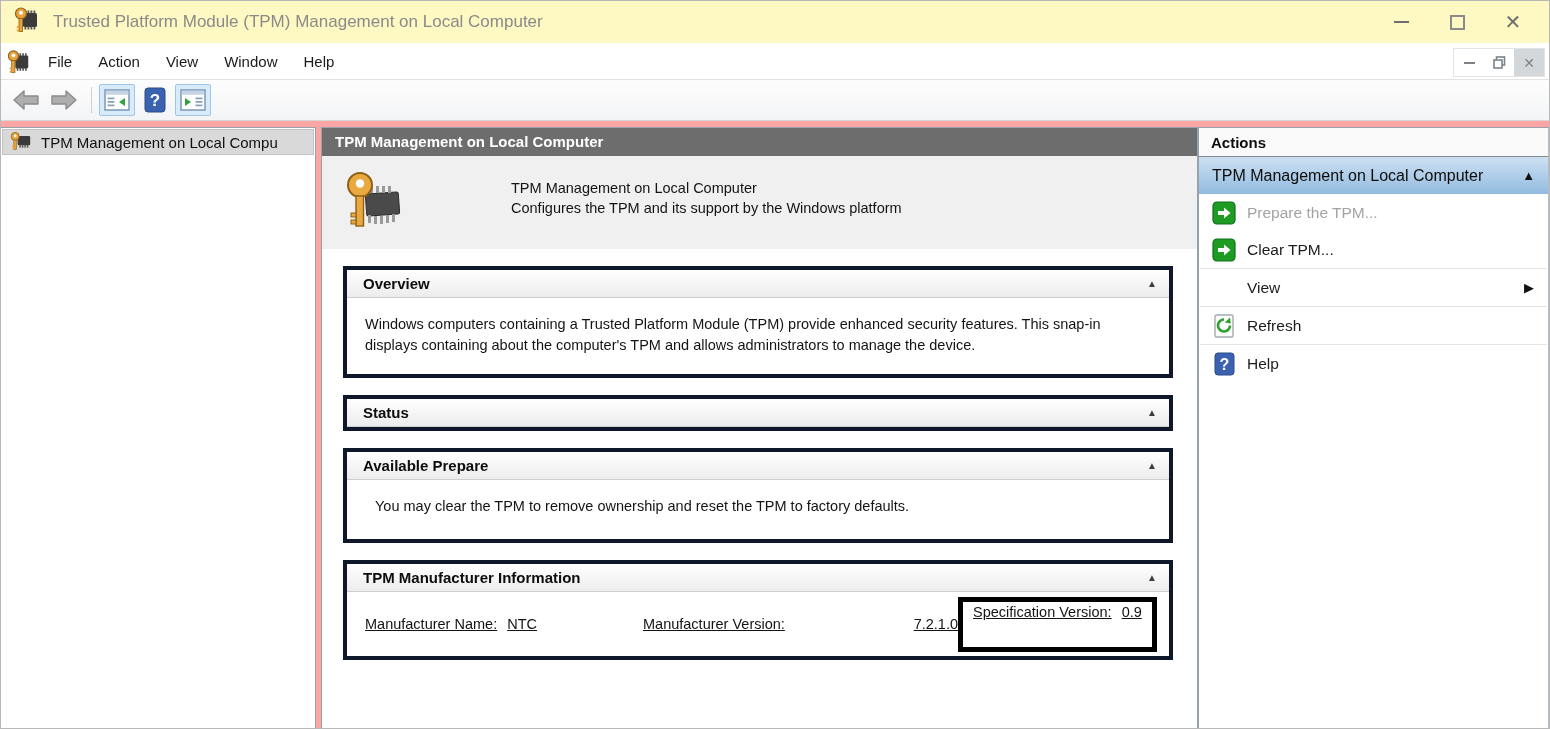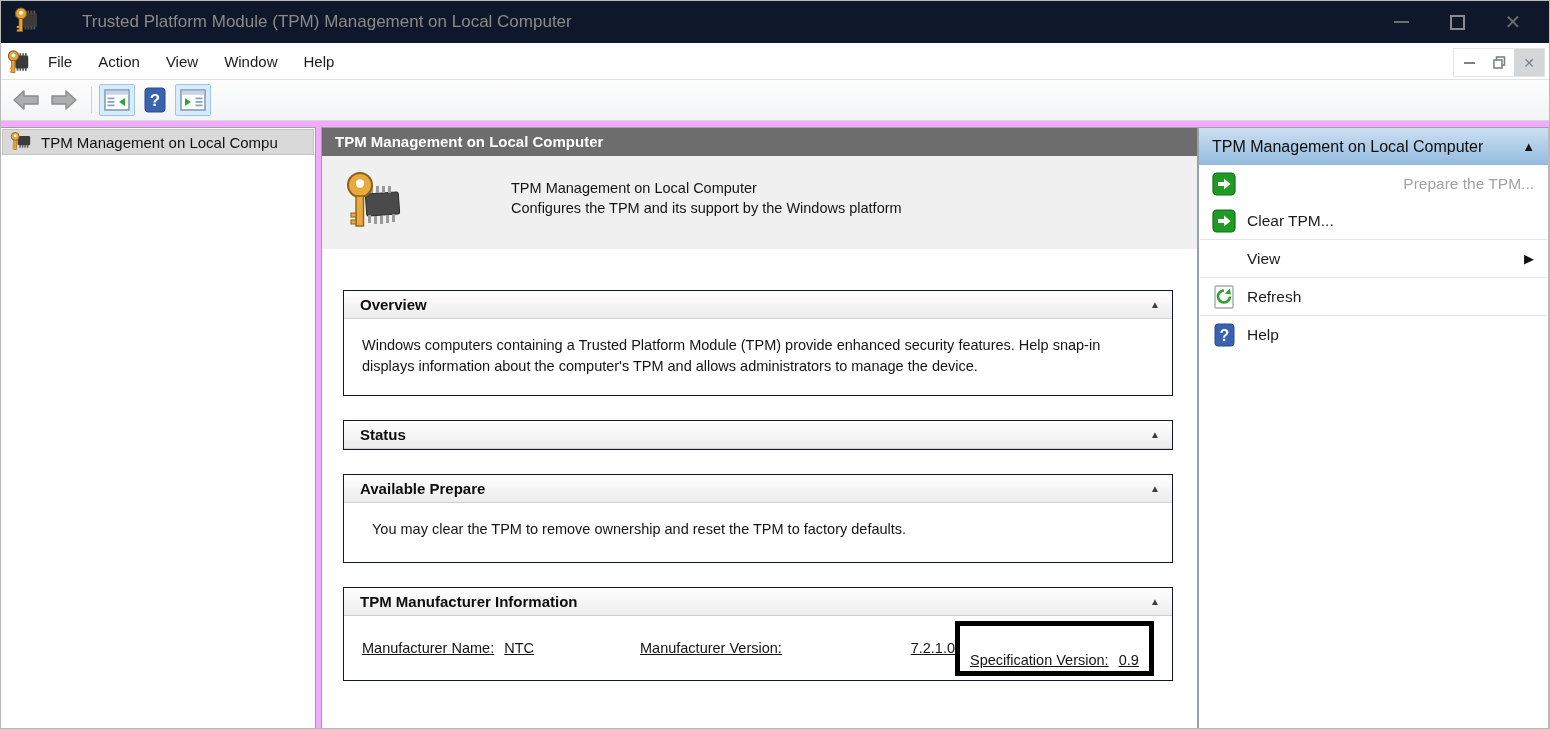--- a/index.html
+++ b/index.html
@@ -5,76 +5,76 @@
   * { box-sizing: border-box; margin: 0; padding: 0; }
   html,body { width: 1550px; height: 729px; }
   body {
     font-family: "Liberation Sans", sans-serif;
     background: #fff;
     position: relative;
     overflow: hidden;
     border: 1px solid #b8b8b8;
   }
   
-  .titlebar { height: 42px; background: #0f172a; display: flex; align-items: center; padding-left: 13px; position: relative; gap: 29px; }
+  .titlebar { height: 42px; background: #fef9c3; display: flex; align-items: center; padding-left: 13px; position: relative; }
   .titlebar .title { color: #8a8a8a; font-size: 17px; margin-left: 13px; white-space: nowrap; }
   .win-controls { position: absolute; right: 8px; top: 0; height: 42px; display: flex; align-items: center; }
   .win-btn { width: 56px; height: 42px; background: none; border: none; display: flex; align-items: center; justify-content: center; color: #6d6d6d; cursor: default; }
   .glyph-min { display: inline-block; width: 15px; border-top: 2px solid #6d6d6d; }
   .glyph-max { display: inline-block; width: 15px; height: 15px; border: 2px solid #8a8a8a; }
   .glyph-close { font-size: 20px; color: #6d6d6d; font-weight: 400; line-height: 1; }
   
   .menubar { height: 37px; background: #fff; border-bottom: 1px solid #e3e3e3; display: flex; align-items: flex-end; padding-left: 6px; position: relative; }
   .menubar .menu-item { padding: 0 13px; font-size: 15px; color: #1b1b1b; height: 100%; display: flex; align-items: center; }
   .menubar .app-icon { margin-right: 4px; }
   .child-controls { position: absolute; right: 4px; top: 5px; display: flex; border: 1px solid #e4e4e4; background: #fff; }
   .child-btn { width: 30px; height: 27px; border: none; background: #fff; display: flex; align-items: center; justify-content: center; color: #7c8288; font-size: 14px; cursor: default; }
   .child-btn.close { background: #d4d7da; }
   .glyph-min-s { display: inline-block; width: 11px; border-top: 2px solid #7c8288; }
   
   .toolbar { height: 41px; background: linear-gradient(#fdfdfd, #f3f4f6); border-bottom: 1px solid #d8d8d8; display: flex; align-items: center; padding-left: 7px; }
   .tool-btn { background: none; border: 1px solid transparent; width: 36px; height: 32px; display: flex; align-items: center; justify-content: center; margin-right: 2px; cursor: default; }
   .tool-btn.lit { background: #d9ebf9; border: 1px solid #9cc6e8; border-radius: 2px; }
   .tool-sep { width: 1px; height: 26px; background: #cfcfcf; margin: 0 7px; }
   
-  .content { position: absolute; top: 120px; left: 0; right: 0; bottom: 0; background: #f0abfc; }
+  .content { position: absolute; top: 120px; left: 0; right: 0; bottom: 0; background: #fca5a5; }
   
   .tree-pane { position: absolute; left: 0; top: 6px; width: 315px; bottom: 0; background: #fff; border: 1px solid #98a0a9; border-bottom: none; border-left: none; }
   .tree-item { height: 26px; margin: 1px; display: flex; align-items: center; padding-left: 7px; font-size: 15px; color: #101010; }
   .tree-item.selected { background: #d9d9d9; border: 1px solid #c3c3c3; }
   .tree-item .label { margin-left: 9px; white-space: nowrap; overflow: hidden; }
   
   .center-pane { position: absolute; left: 320px; top: 6px; width: 877px; bottom: 0; background: #fff; border: 1px solid #98a0a9; border-bottom: none; }
   .center-header { height: 28px; background: #6d6d6d; color: #fff; font-weight: bold; font-size: 15px; line-height: 28px; padding-left: 13px; }
   .banner { height: 93px; background: #f0f0f0; display: flex; align-items: flex-start; padding: 15px 0 0 24px; }
   .banner-text { margin-left: 107px; font-size: 14.5px; line-height: 20px; color: #141414; padding-top: 7px; }
   .sections { padding: 17px 24px 0 21px; }
-  .section { border: 1px solid #0f172a; background: #fff; margin-bottom: 17px; margin-top: 24px; }
+  .section { border: 4px solid #0f172a; background: #fff; margin-bottom: 17px; }
   .section-header { height: 28px; background: linear-gradient(#ffffff, #ececed); border-bottom: 1px solid #cfcfcf; display: flex; align-items: center; padding: 0 12px 0 16px; }
   .section-header .s-title { font-weight: bold; font-size: 15px; color: #0d0d0d; }
   .collapse-btn { margin-left: auto; background: none; border: none; font-size: 10px; color: #3c3c3c; cursor: default; }
   .s-body { font-size: 14.5px; color: #141414; line-height: 21px; }
   .s-body.overview { padding: 16px 44px 18px 18px; }
   .s-body.status { padding: 14px 18px 20px 18px; }
   .s-body.options { padding: 16px 18px 22px 28px; }
   .s-body.mfr { display: flex; align-items: center; padding: 5px 10px 5px 18px; height: 64px; }
   .mfr-field { display: flex; align-items: center; white-space: nowrap; text-decoration: underline; }
   .mfr-field .val { margin-left: 10px; }
   .mfr-f1 { width: 278px; }
   .mfr-f2 { width: 315px; justify-content: space-between; }
-  .spec-annotation { border: 5px solid #000; height: 55px; display: flex; align-items: flex-end; padding: 0 10px; }
+  .spec-annotation { border: 5px solid #000; height: 55px; display: flex; align-items: flex-start; padding: 0 10px; }
   
   .actions-pane { position: absolute; left: 1197px; top: 6px; width: 351px; bottom: 0; background: #fff; border: 1px solid #98a0a9; border-bottom: none; border-right-color: #b7bcc2; }
   .actions-title { height: 29px; line-height: 29px; font-weight: bold; font-size: 15px; color: #0d0d0d; padding-left: 12px; background: #fafafa; border-bottom: 1px solid #848a91; }
   .actions-group { height: 37px; display: flex; align-items: center; padding: 0 13px; background: linear-gradient(#cde0f2, #92bbdf); font-size: 16px; color: #0d0d0d; }
   .actions-group .g-collapse { margin-left: auto; font-size: 13px; color: #111; background: none; border: none; cursor: default; }
   .action-row { height: 37px; display: flex; align-items: center; padding: 0 14px 0 13px; font-size: 15.5px; color: #1c1c1c; cursor: default; }
   .action-row .a-icon { width: 24px; height: 24px; margin-right: 11px; flex: 0 0 24px; display: flex; align-items: center; justify-content: center; }
   .action-row.no-icon { padding-left: 48px; }
-  .action-row.disabled { color: #a3a3a3; justify-content: space-between; }
+  .action-row.disabled { color: #a3a3a3; }
   .action-row .submenu { margin-left: auto; font-size: 13px; color: #111; }
   .action-sep { height: 1px; background: #e4e4e4; margin: 0 1px; }
 </style>
 </head>
 <body>
 
 <div class="titlebar">
   <span>
     <svg width="26" height="28" viewBox="0 0 26 28">
       <g>
@@ -243,21 +243,21 @@
       </div>
     </div>
 
     <div class="sections">
 
       <div class="section">
         <div class="section-header">
           <span class="s-title">Overview</span>
           <button class="collapse-btn">▲</button>
         </div>
-        <div class="s-body overview">Windows computers containing a Trusted Platform Module (TPM) provide enhanced security features. Help snap-in displays information about the computer's TPM and allows administrators to manage the device.</div>
+        <div class="s-body overview">Windows computers containing a Trusted Platform Module (TPM) provide enhanced security features. This snap-in displays containing about the computer's TPM and allows administrators to manage the device.</div>
       </div>
 
       <div class="section">
         <div class="section-header">
           <span class="s-title">Status</span>
           <button class="collapse-btn">▲</button>
         </div>
       </div>
 
       <div class="section">
@@ -288,20 +288,21 @@
               <span class="val">0.9</span>
             </div>
           </div>
         </div>
       </div>
 
     </div>
   </div>
 
   <div class="actions-pane">
+    <div class="actions-title">Actions</div>
     <div class="actions-group">
       <span>TPM Management on Local Computer</span>
       <button class="g-collapse">▲</button>
     </div>
 
     <div class="action-row disabled">
       <span class="a-icon">
         <svg width="24" height="24" viewBox="0 0 24 24">
           <rect x="1" y="1" width="22" height="22" rx="4" fill="#1d9b22" stroke="#11701a" stroke-width="1.2"></rect>
           <polygon points="6,10 12,10 12,6.5 18.5,12 12,17.5 12,14 6,14" fill="#fff"></polygon>

